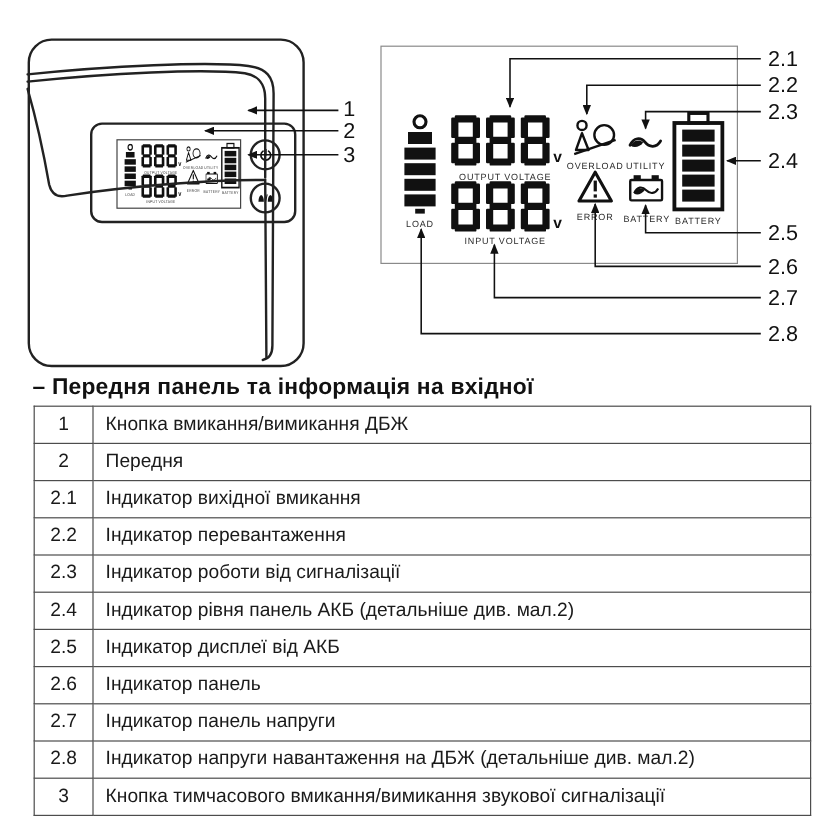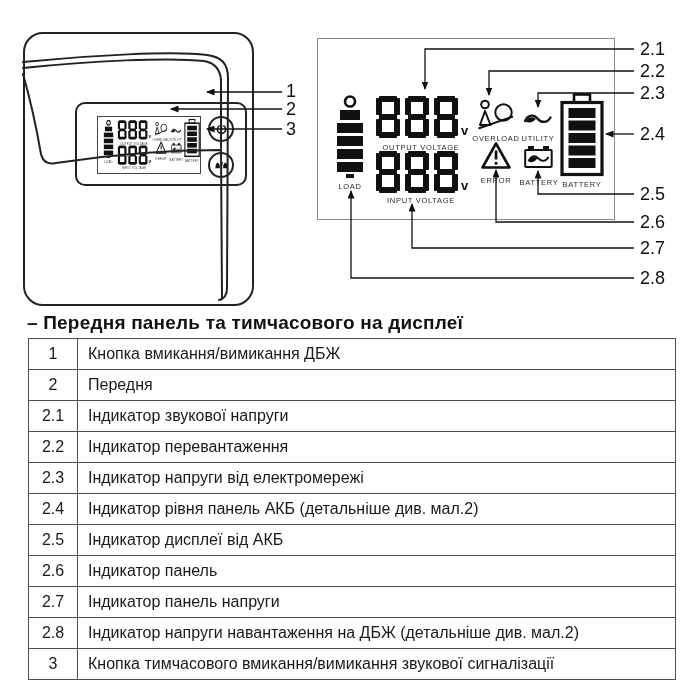--- a/index.html
+++ b/index.html
@@ -373,43 +373,43 @@
       <path d="M634 71 L489 71 L489 95" marker-end="url(#arrow)"></path>
       <path d="M634 93 L538 93 L538 107" marker-end="url(#arrow)"></path>
       <path d="M634 134 L606 134" marker-end="url(#arrow)"></path>
       <path d="M634 194 L538 194 L538 171" marker-end="url(#arrow)"></path>
       <path d="M634 222 L496 222 L496 170" marker-end="url(#arrow)"></path>
       <path d="M634 248 L412 248 L412 204" marker-end="url(#arrow)"></path>
       <path d="M634 278 L351 278 L351 191" marker-end="url(#arrow)"></path>
     </g>
   </svg>
 
-  <div class="heading">– Передня панель та тимчасового на дисплеї</div>
+  <div class="heading">– Передня панель та інформація на вхідної</div>
 
   <table class="ptable">
     <tbody>
         <tr>
           <td class="cell-num">1</td>
           <td class="cell-desc">Кнопка вмикання/вимикання ДБЖ</td>
         </tr>
         <tr>
           <td class="cell-num">2</td>
           <td class="cell-desc">Передня</td>
         </tr>
         <tr>
           <td class="cell-num">2.1</td>
-          <td class="cell-desc">Індикатор звукової напруги</td>
+          <td class="cell-desc">Індикатор вихідної вмикання</td>
         </tr>
         <tr>
           <td class="cell-num">2.2</td>
           <td class="cell-desc">Індикатор перевантаження</td>
         </tr>
         <tr>
           <td class="cell-num">2.3</td>
-          <td class="cell-desc">Індикатор напруги від електромережі</td>
+          <td class="cell-desc">Індикатор роботи від сигналізації</td>
         </tr>
         <tr>
           <td class="cell-num">2.4</td>
           <td class="cell-desc">Індикатор рівня панель АКБ (детальніше див. мал.2)</td>
         </tr>
         <tr>
           <td class="cell-num">2.5</td>
           <td class="cell-desc">Індикатор дисплеї від АКБ</td>
         </tr>
         <tr>

